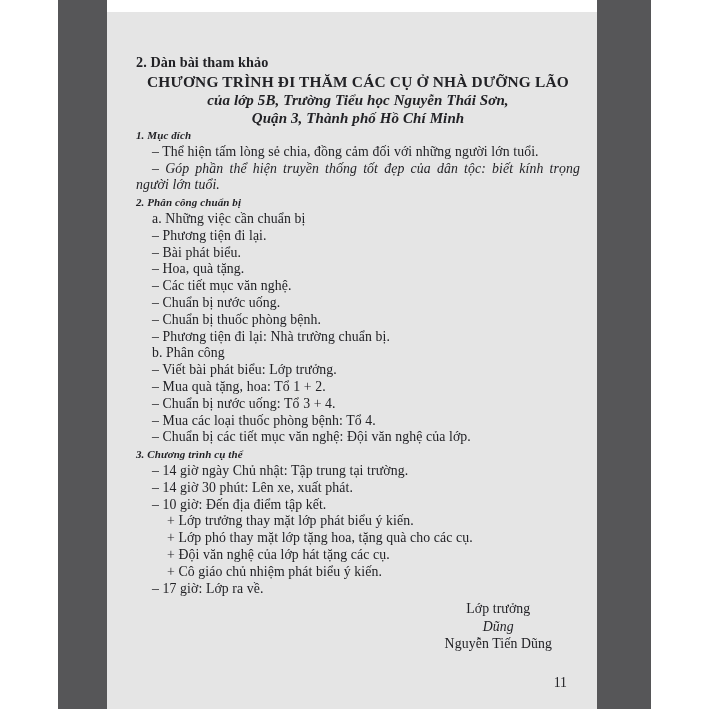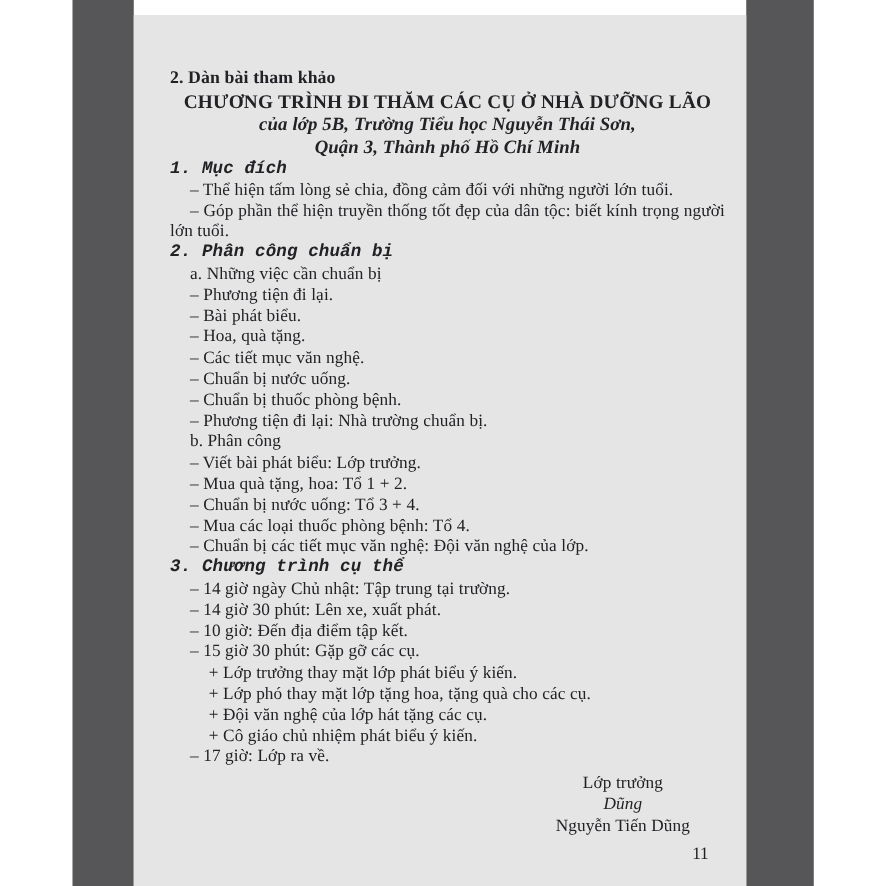--- a/index.html
+++ b/index.html
@@ -44,29 +44,29 @@
   .doc-sub {
     font-weight: bold;
     font-style: italic;
     text-align: center;
     font-size: 15px;
     line-height: 17.5px;
   }
   .sec-heading {
     font-weight: bold;
     font-style: italic;
-    font-size: 14px;
-    font-family: Liberation Mono, monospace;
+    font-size: 11px;
   }
   .group-label { margin-left: 16px; }
   .item        { margin-left: 16px; }
   .subitem     { margin-left: 31px; }
   .para {
     text-indent: 16px;
     text-align: justify;
+    font-style: italic;
   }
 
   .signature {
     width: max-content;
     margin: 3px 28px 0 auto;
     text-align: center;
   }
   .signature .line { line-height: 17.2px; }
   .sig-name { font-style: italic; }
 
@@ -107,21 +107,20 @@
   <div class="line item">– Viết bài phát biểu: Lớp trưởng.</div>
   <div class="line item">– Mua quà tặng, hoa: Tổ 1 + 2.</div>
   <div class="line item">– Chuẩn bị nước uống: Tổ 3 + 4.</div>
   <div class="line item">– Mua các loại thuốc phòng bệnh: Tổ 4.</div>
   <div class="line item">– Chuẩn bị các tiết mục văn nghệ: Đội văn nghệ của lớp.</div>
 
   <div class="line sec-heading">3. Chương trình cụ thể</div>
   <div class="line item">– 14 giờ ngày Chủ nhật: Tập trung tại trường.</div>
   <div class="line item">– 14 giờ 30 phút: Lên xe, xuất phát.</div>
   <div class="line item">– 10 giờ: Đến địa điểm tập kết.</div>
-  <div class="line item">– 15 giờ 30 phút: Gặp gỡ các cụ.</div>
   <div class="line subitem">+ Lớp trưởng thay mặt lớp phát biểu ý kiến.</div>
   <div class="line subitem">+ Lớp phó thay mặt lớp tặng hoa, tặng quà cho các cụ.</div>
   <div class="line subitem">+ Đội văn nghệ của lớp hát tặng các cụ.</div>
   <div class="line subitem">+ Cô giáo chủ nhiệm phát biểu ý kiến.</div>
   <div class="line item">– 17 giờ: Lớp ra về.</div>
 
   <div class="signature">
     <div class="line">Lớp trưởng</div>
     <div class="line sig-name">Dũng</div>
     <div class="line">Nguyễn Tiến Dũng</div>

